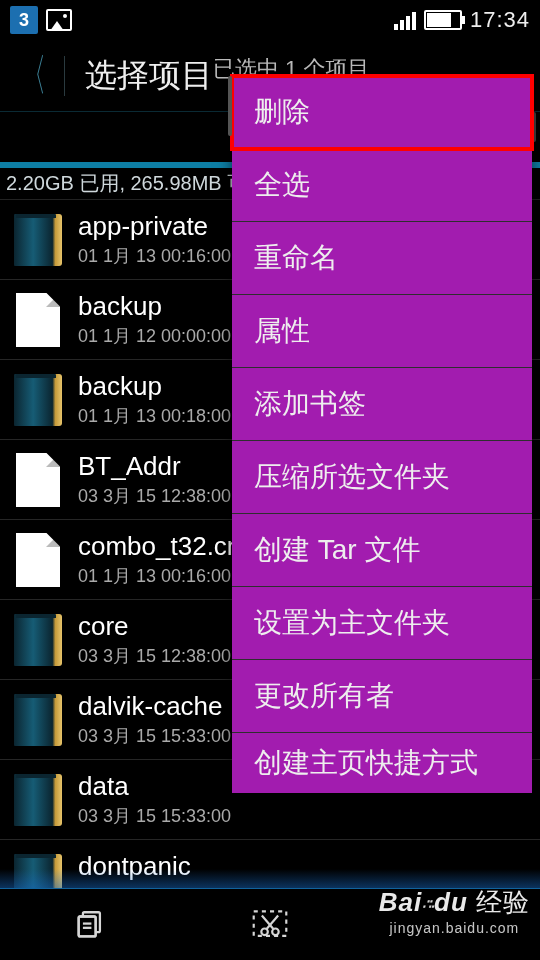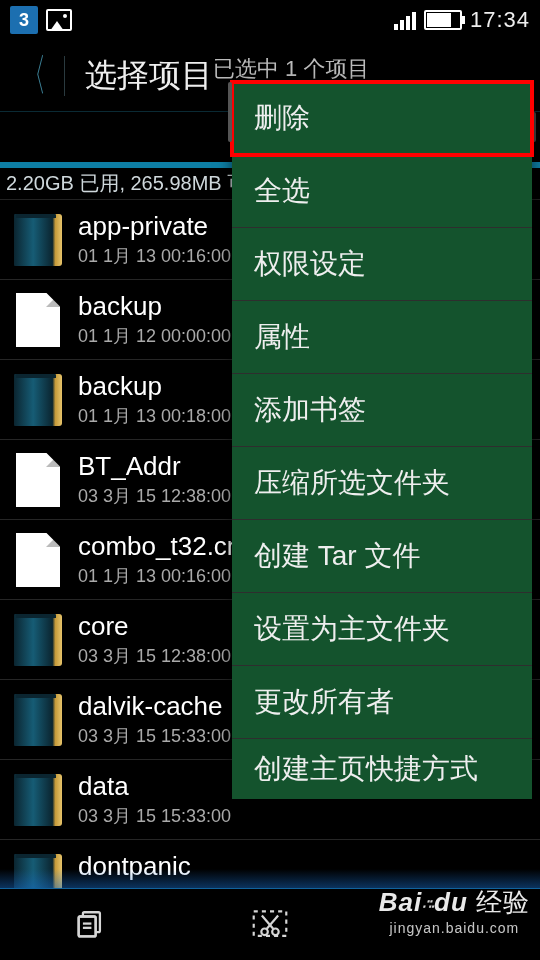--- a/index.html
+++ b/index.html
@@ -52,21 +52,21 @@
   .meta { display:flex; flex-direction:column; justify-content:center; }
   .fname { font-size:26px; font-weight:400; color:#fff; }
   .ftime { font-size:18px; color:#aaa; margin-top:2px; }
 
   
   .bottom { position:absolute; left:0; right:0; bottom:0; height:72px; background:linear-gradient(#000,#000); border-top:1px solid #0a5c77; display:flex; align-items:center; justify-content:space-around; }
   .bottom-glow { position:absolute; left:0; right:0; top:-20px; height:20px; background:linear-gradient(to top, rgba(24,106,196,.5), transparent); pointer-events:none; }
   .bicon { width:40px; height:40px; display:flex; align-items:center; justify-content:center; opacity:.9; }
 
   
-  .ctxmenu { position:absolute; right:8px; top:82px; width:300px; background:#14532d; box-shadow:0 4px 14px rgba(0,0,0,.6); z-index:20; }
+  .ctxmenu { position:absolute; right:8px; top:76px; width:300px; background:#a21caf; box-shadow:0 4px 14px rgba(0,0,0,.6); z-index:20; }
   .ctxrow { height:73px; display:flex; align-items:center; padding:0 22px; font-size:28px; color:#eee; border-bottom:1px solid #2e2e2e; }
   .ctxrow:last-child { border-bottom:none; height:60px; }
   .ctxrow.hl { outline:4px solid #ff0000; outline-offset:-2px; }
   .ctx-scroll { position:absolute; left:-4px; top:0; width:4px; height:60px; background:#555; border-radius:2px; }
 
   
   .wm { position:absolute; right:10px; bottom:24px; z-index:30; text-align:center; color:#e9e9e9; font-family:Arial,sans-serif; }
   .wm-main { font-size:26px; font-weight:700; font-style:italic; letter-spacing:1px; }
   .wm-main .paws { position:relative; top:-2px; font-size:14px; letter-spacing:-3px; opacity:.9; }
   .wm-sub { font-size:14px; opacity:.85; letter-spacing:1px; }
@@ -229,21 +229,21 @@
           <line x1="16.5" y1="15" x2="8" y2="5"></line>
       </svg>
     </div>
     <div class="bicon" style="visibility:hidden"></div>
   </div>
 
   <div class="ctxmenu" id="ctxmenu">
     <div class="ctx-scroll"></div>
   <div class="ctxrow hl">删除</div>
       <div class="ctxrow">全选</div>
-      <div class="ctxrow">权限设定</div>
+      <div class="ctxrow">重命名</div>
       <div class="ctxrow">属性</div>
       <div class="ctxrow">添加书签</div>
       <div class="ctxrow">压缩所选文件夹</div>
       <div class="ctxrow">创建 Tar 文件</div>
       <div class="ctxrow">设置为主文件夹</div>
       <div class="ctxrow">更改所有者</div>
       <div class="ctxrow">创建主页快捷方式</div>
     </div>
 
   <div class="wm">

